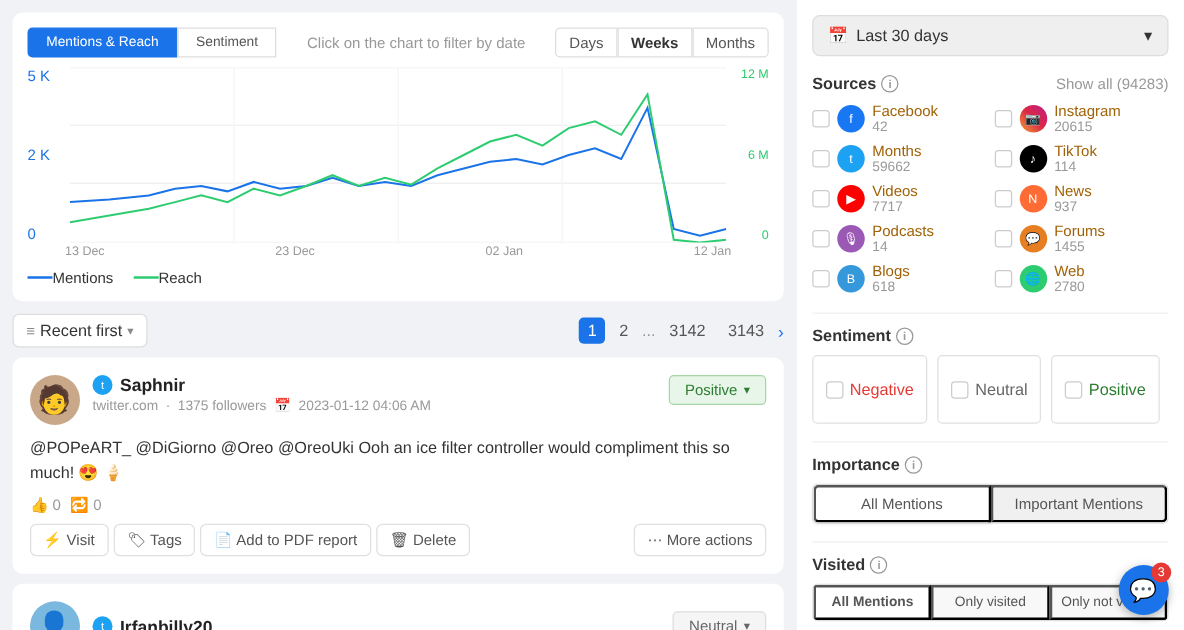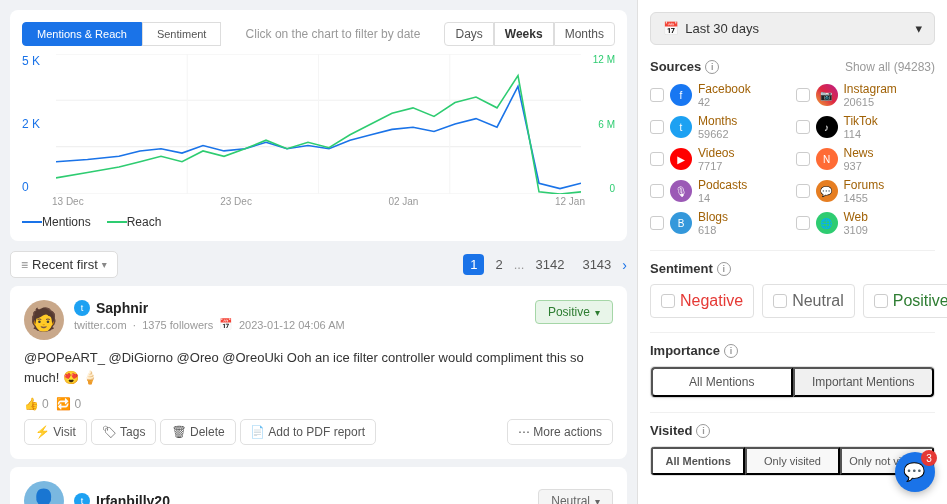--- a/index.html
+++ b/index.html
@@ -80,21 +80,21 @@
     .source-icon.pc { background: #9b59b6; }
     .source-icon.fo { background: #e67e22; }
     .source-icon.bl { background: #3498db; }
     .source-icon.wb { background: #2ecc71; }
     .source-name { font-size: 12px; color: #a16207; }
     .source-count { font-size: 11px; color: #999; }
 
     .divider { height: 1px; background: #f0f0f0; margin: 10px 0; }
 
     .sentiment-filters { display: flex; gap: 8px; margin-bottom: 14px; }
-    .sentiment-filter-btn { display: flex; align-items: center; gap: 5px; padding: 7px 10px; border-radius: 4px; border: 1px solid #e0e0e0; cursor: pointer; font-size: 16px; background: #fff; }
+    .sentiment-filter-btn { display: flex; align-items: center; gap: 5px; padding: 19px 10px; border-radius: 4px; border: 1px solid #e0e0e0; cursor: pointer; font-size: 13px; background: #fff; }
     .sentiment-filter-btn.negative { color: #e53935; }
     .sentiment-filter-btn.neutral { color: #666; }
     .sentiment-filter-btn.positive-btn { color: #2e7d32; }
     .filter-checkbox { width: 14px; height: 14px; border: 1px solid #ccc; border-radius: 3px; }
 
     .importance-btns { display: flex; border: 1px solid #e0e0e0; border-radius: 4px; margin-bottom: 14px; }
     .importance-btn { flex: 1; padding: 6px; text-align: center; cursor: pointer; font-size: 12px; color: #555; }
     .importance-btn.active { background: #fff; box-shadow: 0 1px 3px rgba(0,0,0,0.1); font-weight: 500; }
     .importance-btn:first-child { border-radius: 4px 0 0 4px; }
     .importance-btn:last-child { border-radius: 0 4px 4px 0; background: #f0f0f0; }
@@ -211,22 +211,22 @@
       </div>
     </div>
     <div class="post-content">@POPeART_ @DiGiorno @Oreo @OreoUki Ooh an ice filter controller would compliment this so much! 😍 🍦</div>
     <div style="display:flex; align-items:center; margin-bottom:8px;">
       <div class="post-react">👍 <span>0</span></div>
       <div class="post-react">🔁 <span>0</span></div>
     </div>
     <div class="post-actions-row">
       <button class="post-action-btn">⚡ Visit</button>
       <button class="post-action-btn">🏷 Tags</button>
+      <button class="post-action-btn">📄 Add to PDF report</button>
       <button class="post-action-btn">🗑 Delete</button>
-      <button class="post-action-btn">📄 Add to PDF report</button>
       <button class="post-action-btn more-btn">⋯ More actions</button>
     </div>
   </div>
 
   <div class="post-card-partial">
     <div class="avatar" style="background:#7ab8e0; font-size:22px;">👤</div>
     <div class="post-meta">
       <div class="author-row">
         <div class="twitter-icon">t</div>
         <span class="author-name">Irfanbilly20</span>
@@ -329,21 +329,21 @@
       <div>
         <div class="source-name">Blogs</div>
         <div class="source-count">618</div>
       </div>
     </div>
     <div class="source-item">
       <div class="source-checkbox"></div>
       <div class="source-icon wb">🌐</div>
       <div>
         <div class="source-name">Web</div>
-        <div class="source-count">3109</div>
+        <div class="source-count">2780</div>
       </div>
     </div>
   </div>
 
   <div class="divider"></div>
 
   <div class="section-title">
     <span>Sentiment</span>
     <span class="info-icon">i</span>
   </div>

